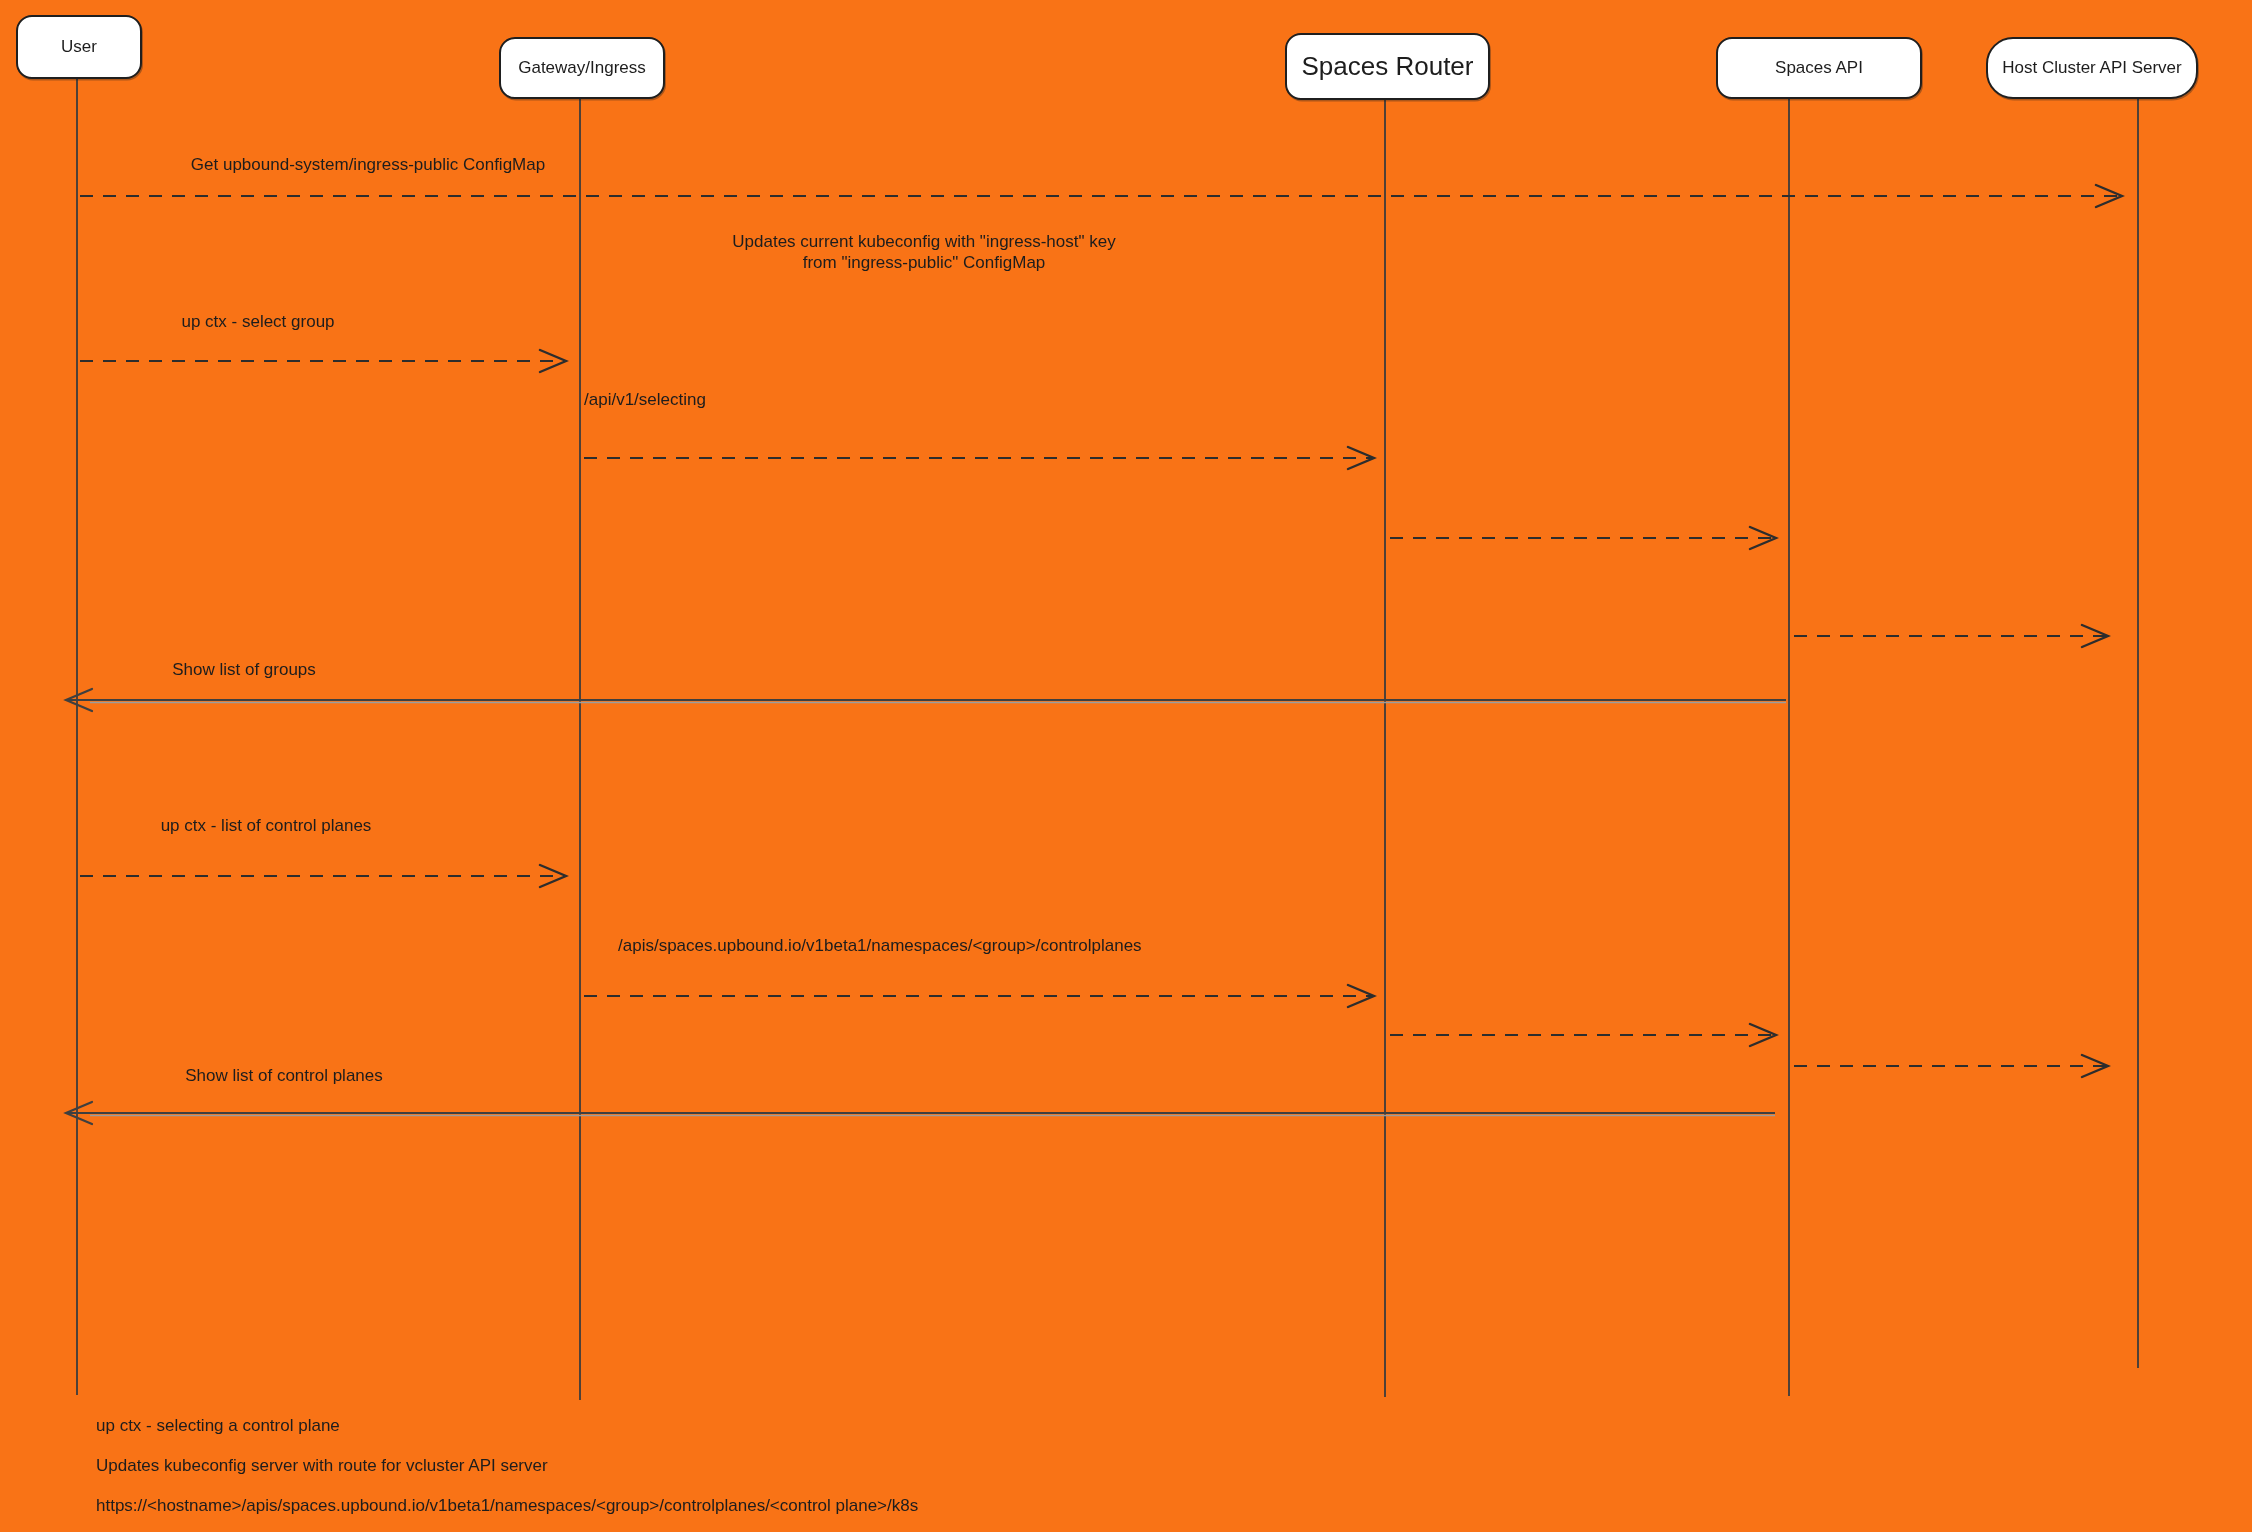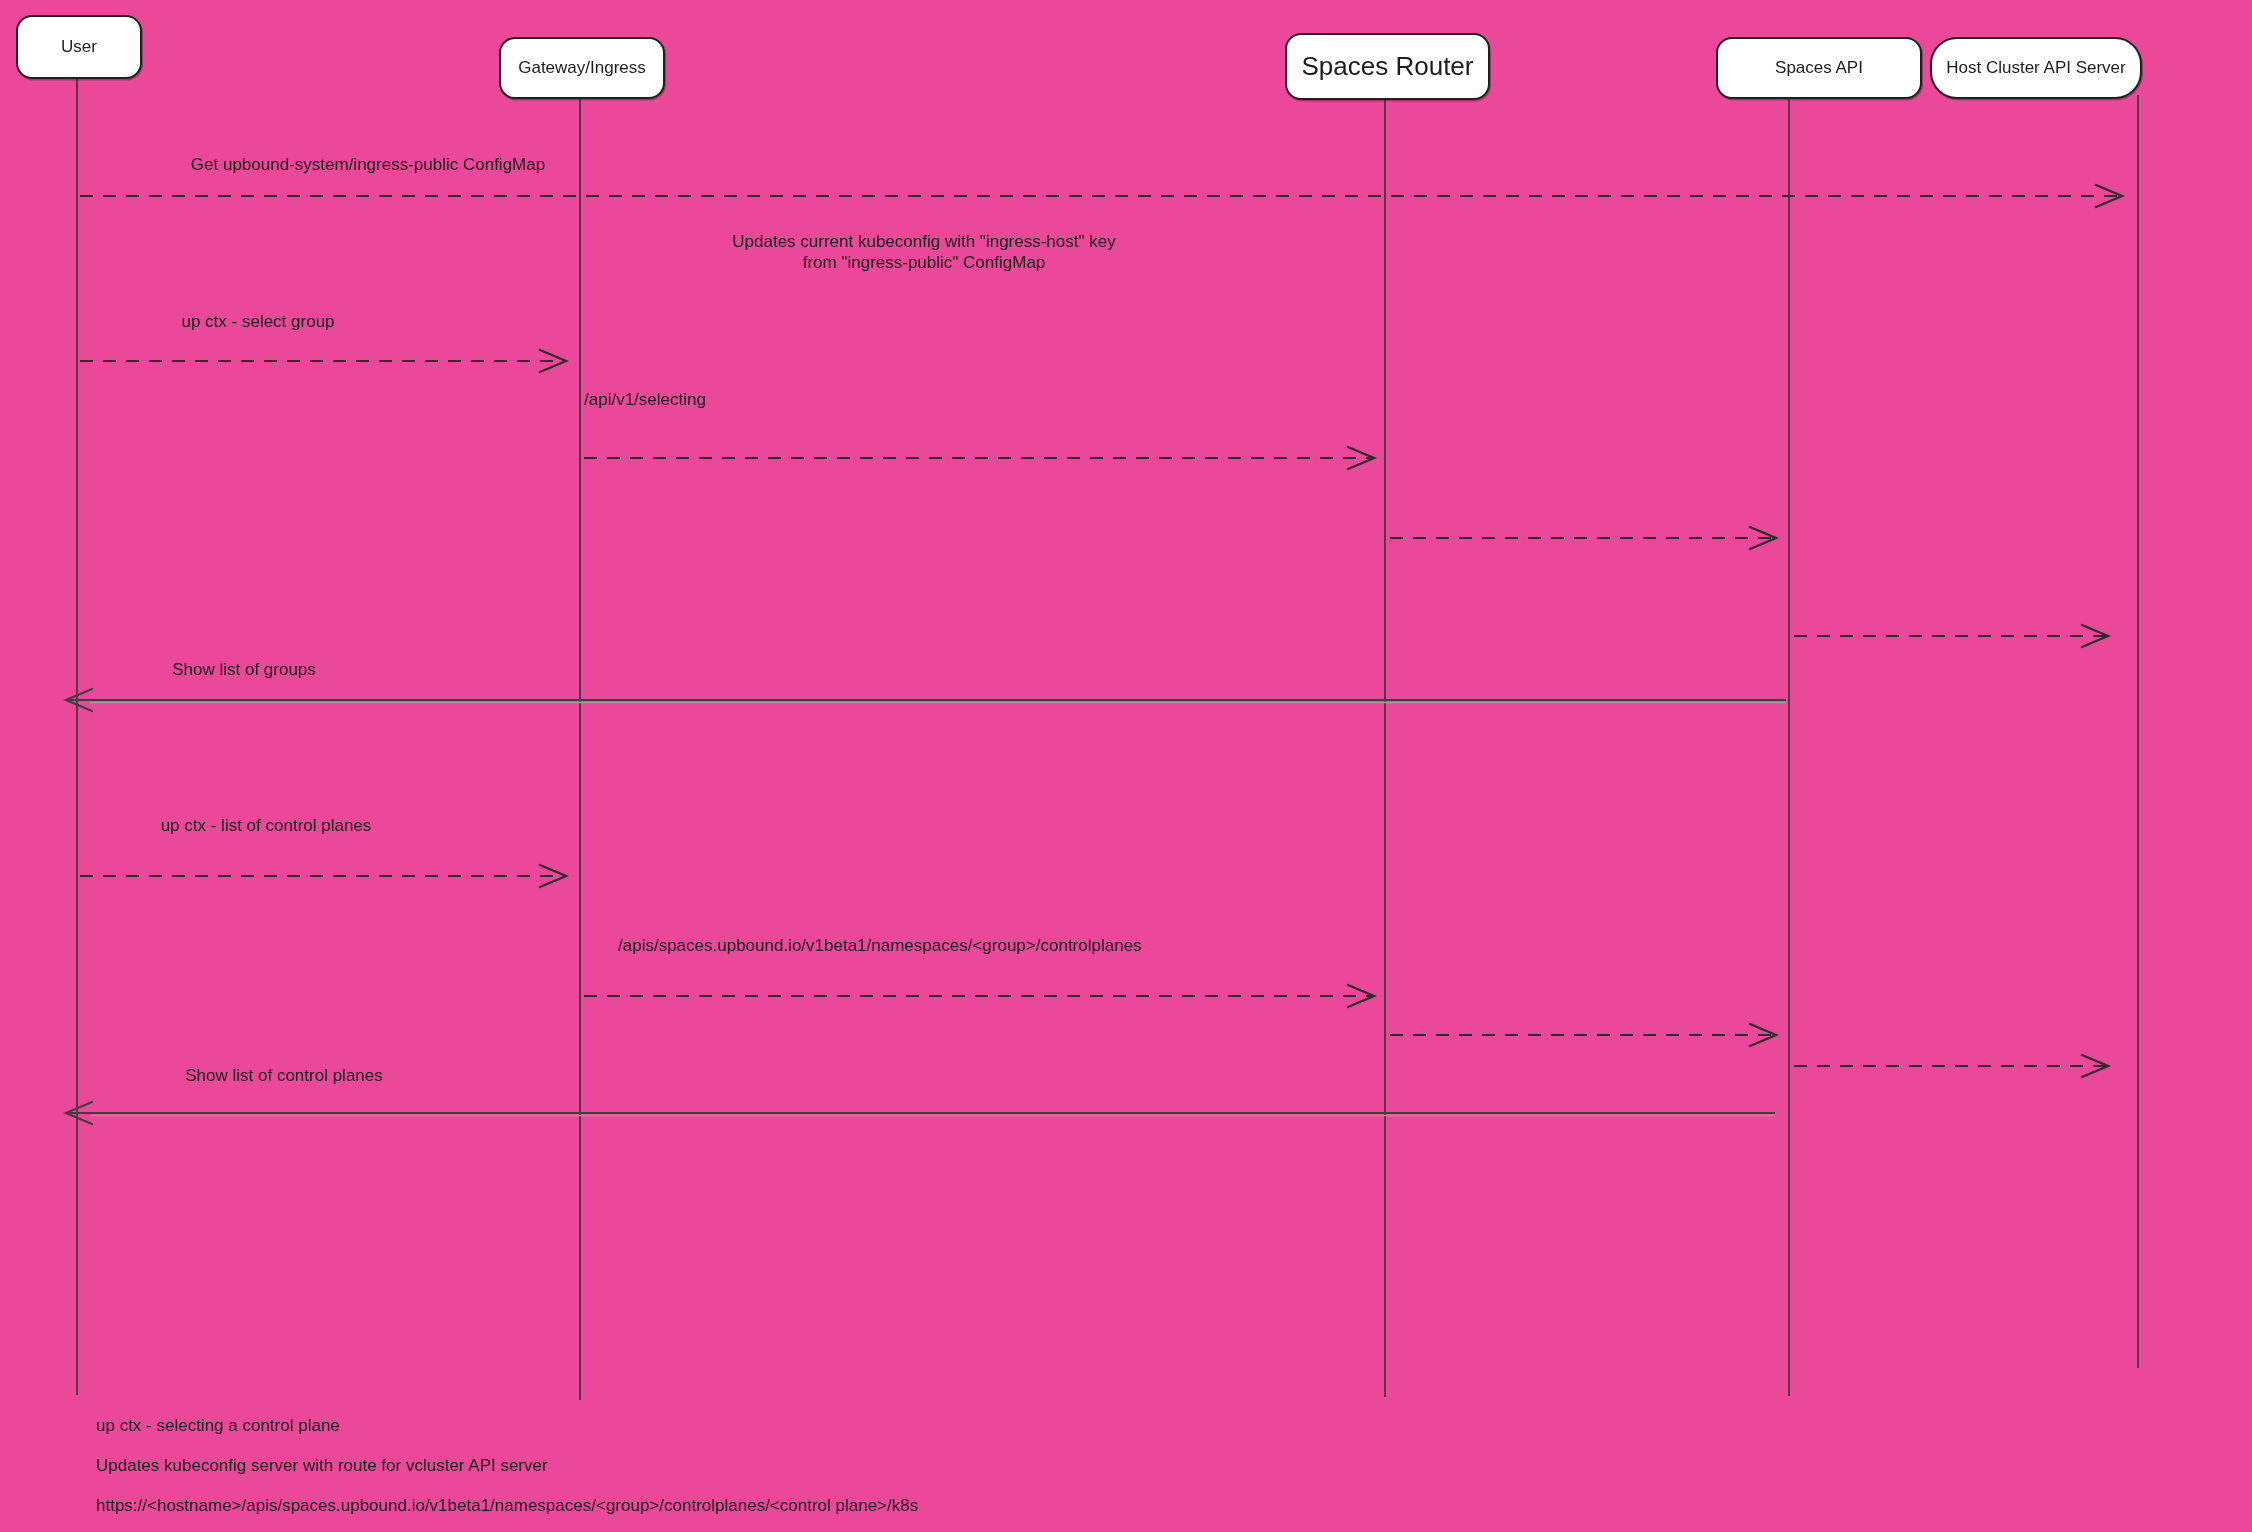--- a/index.html
+++ b/index.html
@@ -1,20 +1,20 @@
 <!DOCTYPE html>
 <html><head>
 <meta charset="utf-8">
 <style>
   html, body { margin: 0; padding: 0; background: #ffffff; }
   #canvas {
     position: relative;
     width: 2252px;
     height: 1532px;
-    background: #ec4899;
+    background: #f97316;
     font-family: "Liberation Sans", "DejaVu Sans", sans-serif;
     color: #1d1d1d;
     overflow: hidden;
   }
   #lines { position: absolute; left: 0; top: 0; }
   .actor {
     position: absolute;
     display: flex;
     align-items: center;
     justify-content: center;
@@ -92,21 +92,21 @@
   </div>
   <div class="actor" style="left:499px; top:37px; width:162px; height:58px;">
     <span>Gateway/Ingress</span>
   </div>
   <div class="actor big" style="left:1285px; top:33px; width:201px; height:63px;">
     <span>Spaces Router</span>
   </div>
   <div class="actor" style="left:1716px; top:37px; width:202px; height:58px;">
     <span>Spaces API</span>
   </div>
-  <div class="actor" style="left:1930px; top:37px; width:208px; height:58px;border-radius:27px;">
+  <div class="actor" style="left:1986px; top:37px; width:208px; height:58px;border-radius:27px;">
     <span>Host Cluster API Server</span>
   </div>
 
   <div class="msg center" style="left:368px; top:155px;">Get upbound-system/ingress-public ConfigMap</div>
   <div class="msg note" style="left:924px; top:231px;">Updates current kubeconfig with "ingress-host" key
 from "ingress-public" ConfigMap</div>
   <div class="msg center" style="left:258px; top:312px;">up ctx - select group</div>
   <div class="msg" style="left:584px; top:390px;">/api/v1/selecting</div>
   <div class="msg center" style="left:244px; top:660px;">Show list of groups</div>
   <div class="msg center" style="left:266px; top:816px;">up ctx - list of control planes</div>

